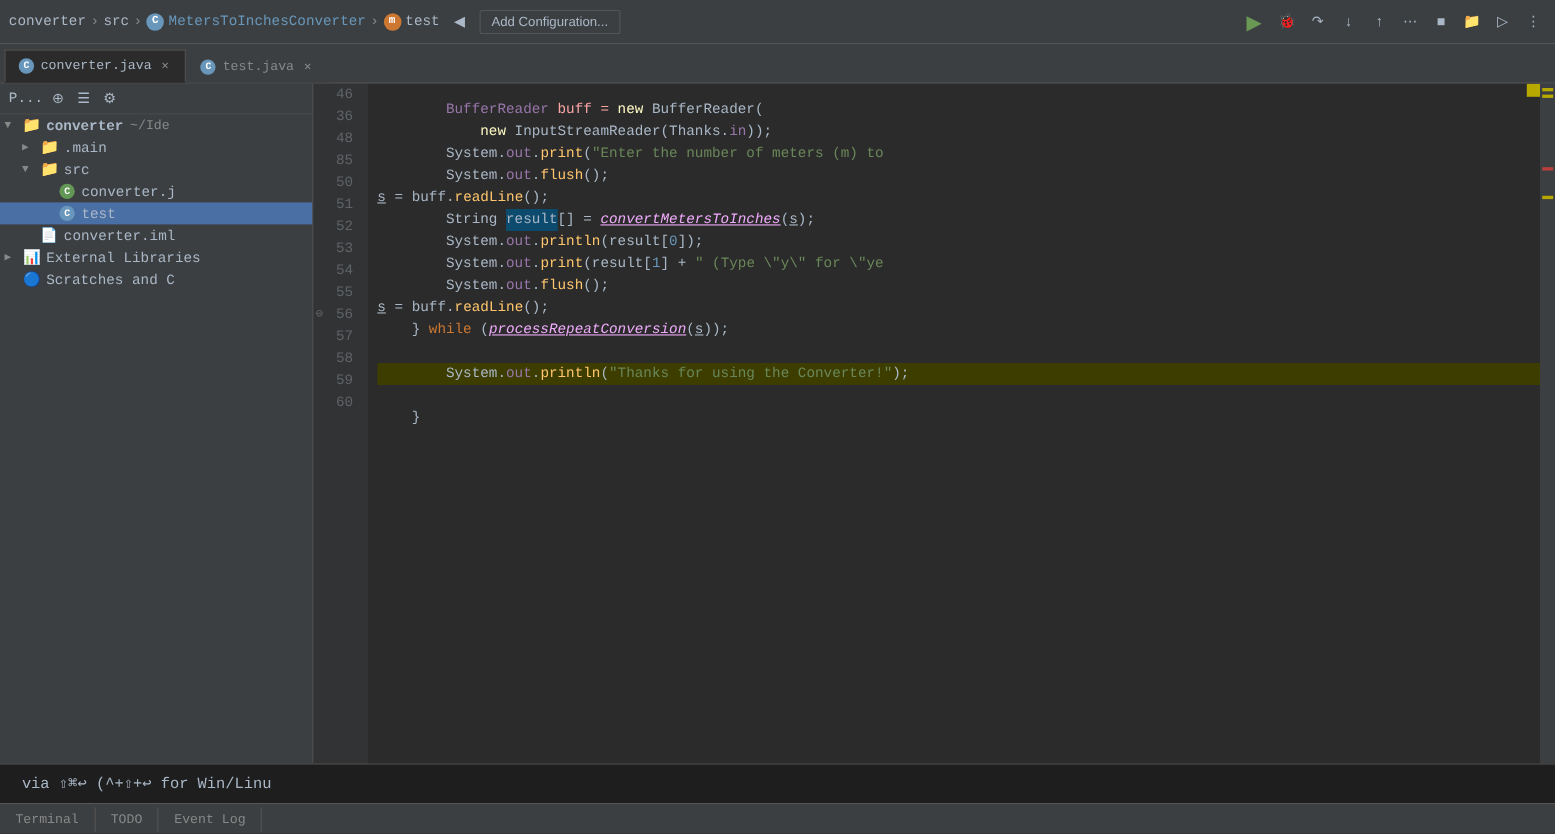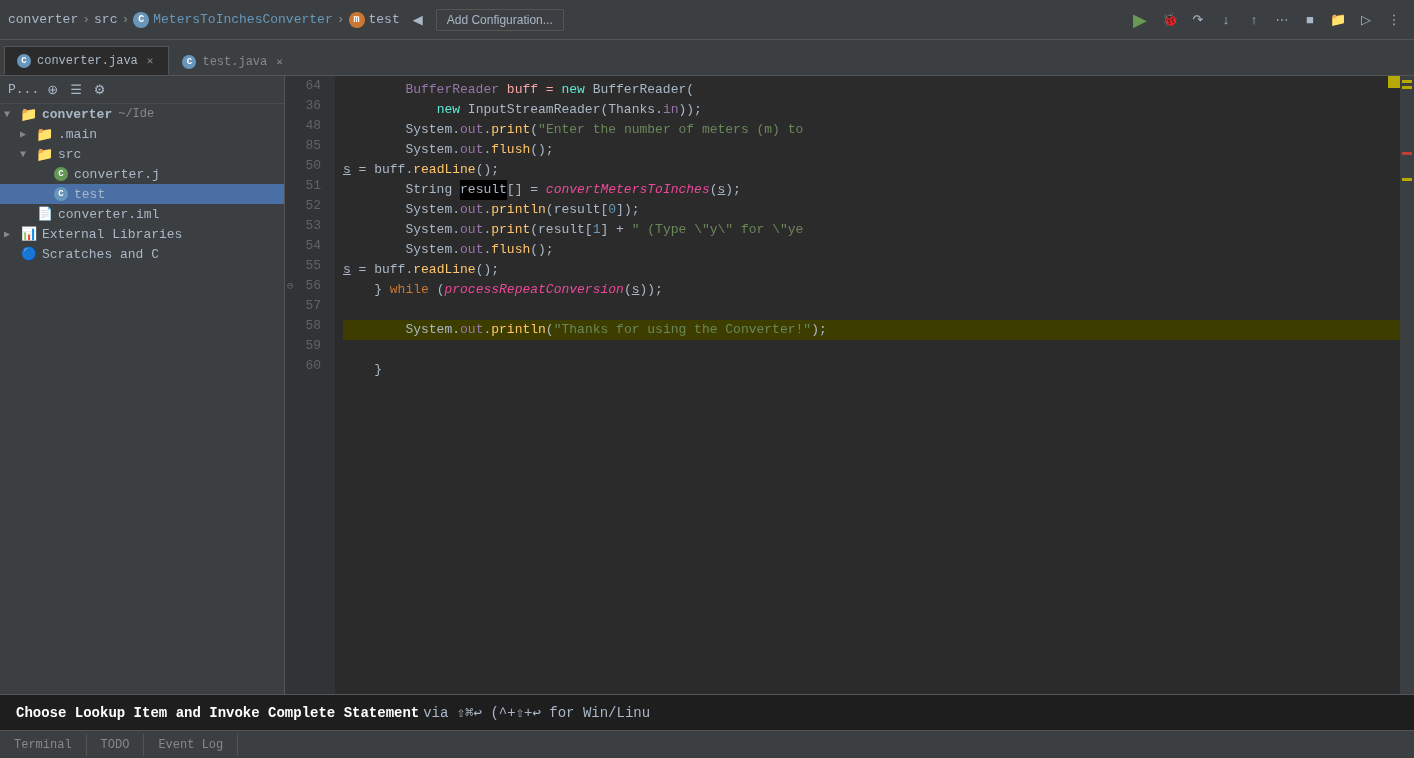--- a/index.html
+++ b/index.html
@@ -192,39 +192,39 @@
     .code-content {
       flex: 1;
       overflow: auto;
       padding: 0;
       background: #2b2b2b;
       position: relative;
     }
     .code-lines {
       font-size: 13px;
       line-height: 20px;
-      padding: 4px 0 0 8px;
+      padding: 14px 0 0 8px;
       min-width: max-content;
     }
     .code-line {
       height: 20px;
       display: flex;
       align-items: center;
       white-space: pre;
     }
     .code-line.yellow-bg {
       background: #3d3d00;
     }
 
     
     .kw { color: #cc7832; } 
-    .kw-new { color: #5eead4; }
+    .kw-new { color: #fef9c3; }
     .str { color: #6a8759; } 
     .method { color: #ffc66d; }
-    .italic-method { color: #ec4899; font-style: italic; }
+    .italic-method { color: #f0abfc; font-style: italic; text-decoration: underline; }
     .num { color: #6897bb; }
     .underline { text-decoration: underline; }
 
     
     .right-scrollbar {
       width: 14px;
       background: #3c3f41;
       flex-shrink: 0;
       position: relative;
       display: flex;
@@ -387,21 +387,21 @@
       <span class="arrow" style="width:16px;"></span>
       <span class="item-icon">
           <span class="scratches-icon">🔵</span>
         </span>
       <span>Scratches and C</span>
     </div>
   </div>
 
   <div class="gutter">
     <div class="line-numbers">
-      <span class="ln">64</span>
+      <span class="ln">46</span>
       <span class="ln">36</span>
       <span class="ln">48</span>
       <span class="ln">85</span>
       <span class="ln">50</span>
       <span class="ln">51</span>
       <span class="ln">52</span>
       <span class="ln">53</span>
       <span class="ln">54</span>
       <span class="ln">55</span>
       <span class="ln has-marker">56</span>
@@ -432,21 +432,21 @@
 
       <div class="code-line">
         <span style="color:#a9b7c6;">        System.</span><span style="color:#9876aa;">out</span><span style="color:#a9b7c6;">.</span><span class="method">flush</span><span style="color:#a9b7c6;">();</span>
       </div>
 
       <div class="code-line">
         <span class="underline" style="color:#a9b7c6;">s</span><span style="color:#a9b7c6;"> = buff.</span><span class="method">readLine</span><span style="color:#a9b7c6;">();</span>
       </div>
 
       <div class="code-line">
-        <span style="color:#a9b7c6;">        String </span><span style="background:#000000;color:#a9b7c6;">result</span><span style="color:#a9b7c6;">[] = </span><span class="italic-method">convertMetersToInches</span><span style="color:#a9b7c6;">(</span><span class="underline" style="color:#a9b7c6;">s</span><span style="color:#a9b7c6;">);</span>
+        <span style="color:#a9b7c6;">        String </span><span style="background:#0c4a6e;color:#a9b7c6;">result</span><span style="color:#a9b7c6;">[] = </span><span class="italic-method">convertMetersToInches</span><span style="color:#a9b7c6;">(</span><span class="underline" style="color:#a9b7c6;">s</span><span style="color:#a9b7c6;">);</span>
       </div>
 
       <div class="code-line">
         <span style="color:#a9b7c6;">        System.</span><span style="color:#9876aa;">out</span><span style="color:#a9b7c6;">.</span><span class="method">println</span><span style="color:#a9b7c6;">(result[</span><span class="num">0</span><span style="color:#a9b7c6;">]);</span>
       </div>
 
       <div class="code-line">
         <span style="color:#a9b7c6;">        System.</span><span style="color:#9876aa;">out</span><span style="color:#a9b7c6;">.</span><span class="method">print</span><span style="color:#a9b7c6;">(result[</span><span class="num">1</span><span style="color:#a9b7c6;">] + </span><span class="str">" (Type \"y\" for \"ye</span>
       </div>
 
@@ -483,21 +483,20 @@
       <div class="rsb-marker" style="background:#bc3f3c;"></div>
     </div>
     <div style="margin-top:20px;">
       <div class="rsb-marker" style="background:#b8a900;"></div>
     </div>
   </div>
 
 </div>
 
 <div class="hint-bar">
-  <span class="hint-bold">Choose Lookup Item and Invoke Complete Statement</span>
   <span class="hint-key">&nbsp;</span>
   <span>via ⇧⌘↩ (^+⇧+↩ for Win/Linu</span>
 </div>
 
 <div class="bottom-tabs">
   <div class="bottom-tab">Terminal</div>
   <div class="bottom-tab">TODO</div>
   <div class="bottom-tab">Event Log</div>
 </div>
 

